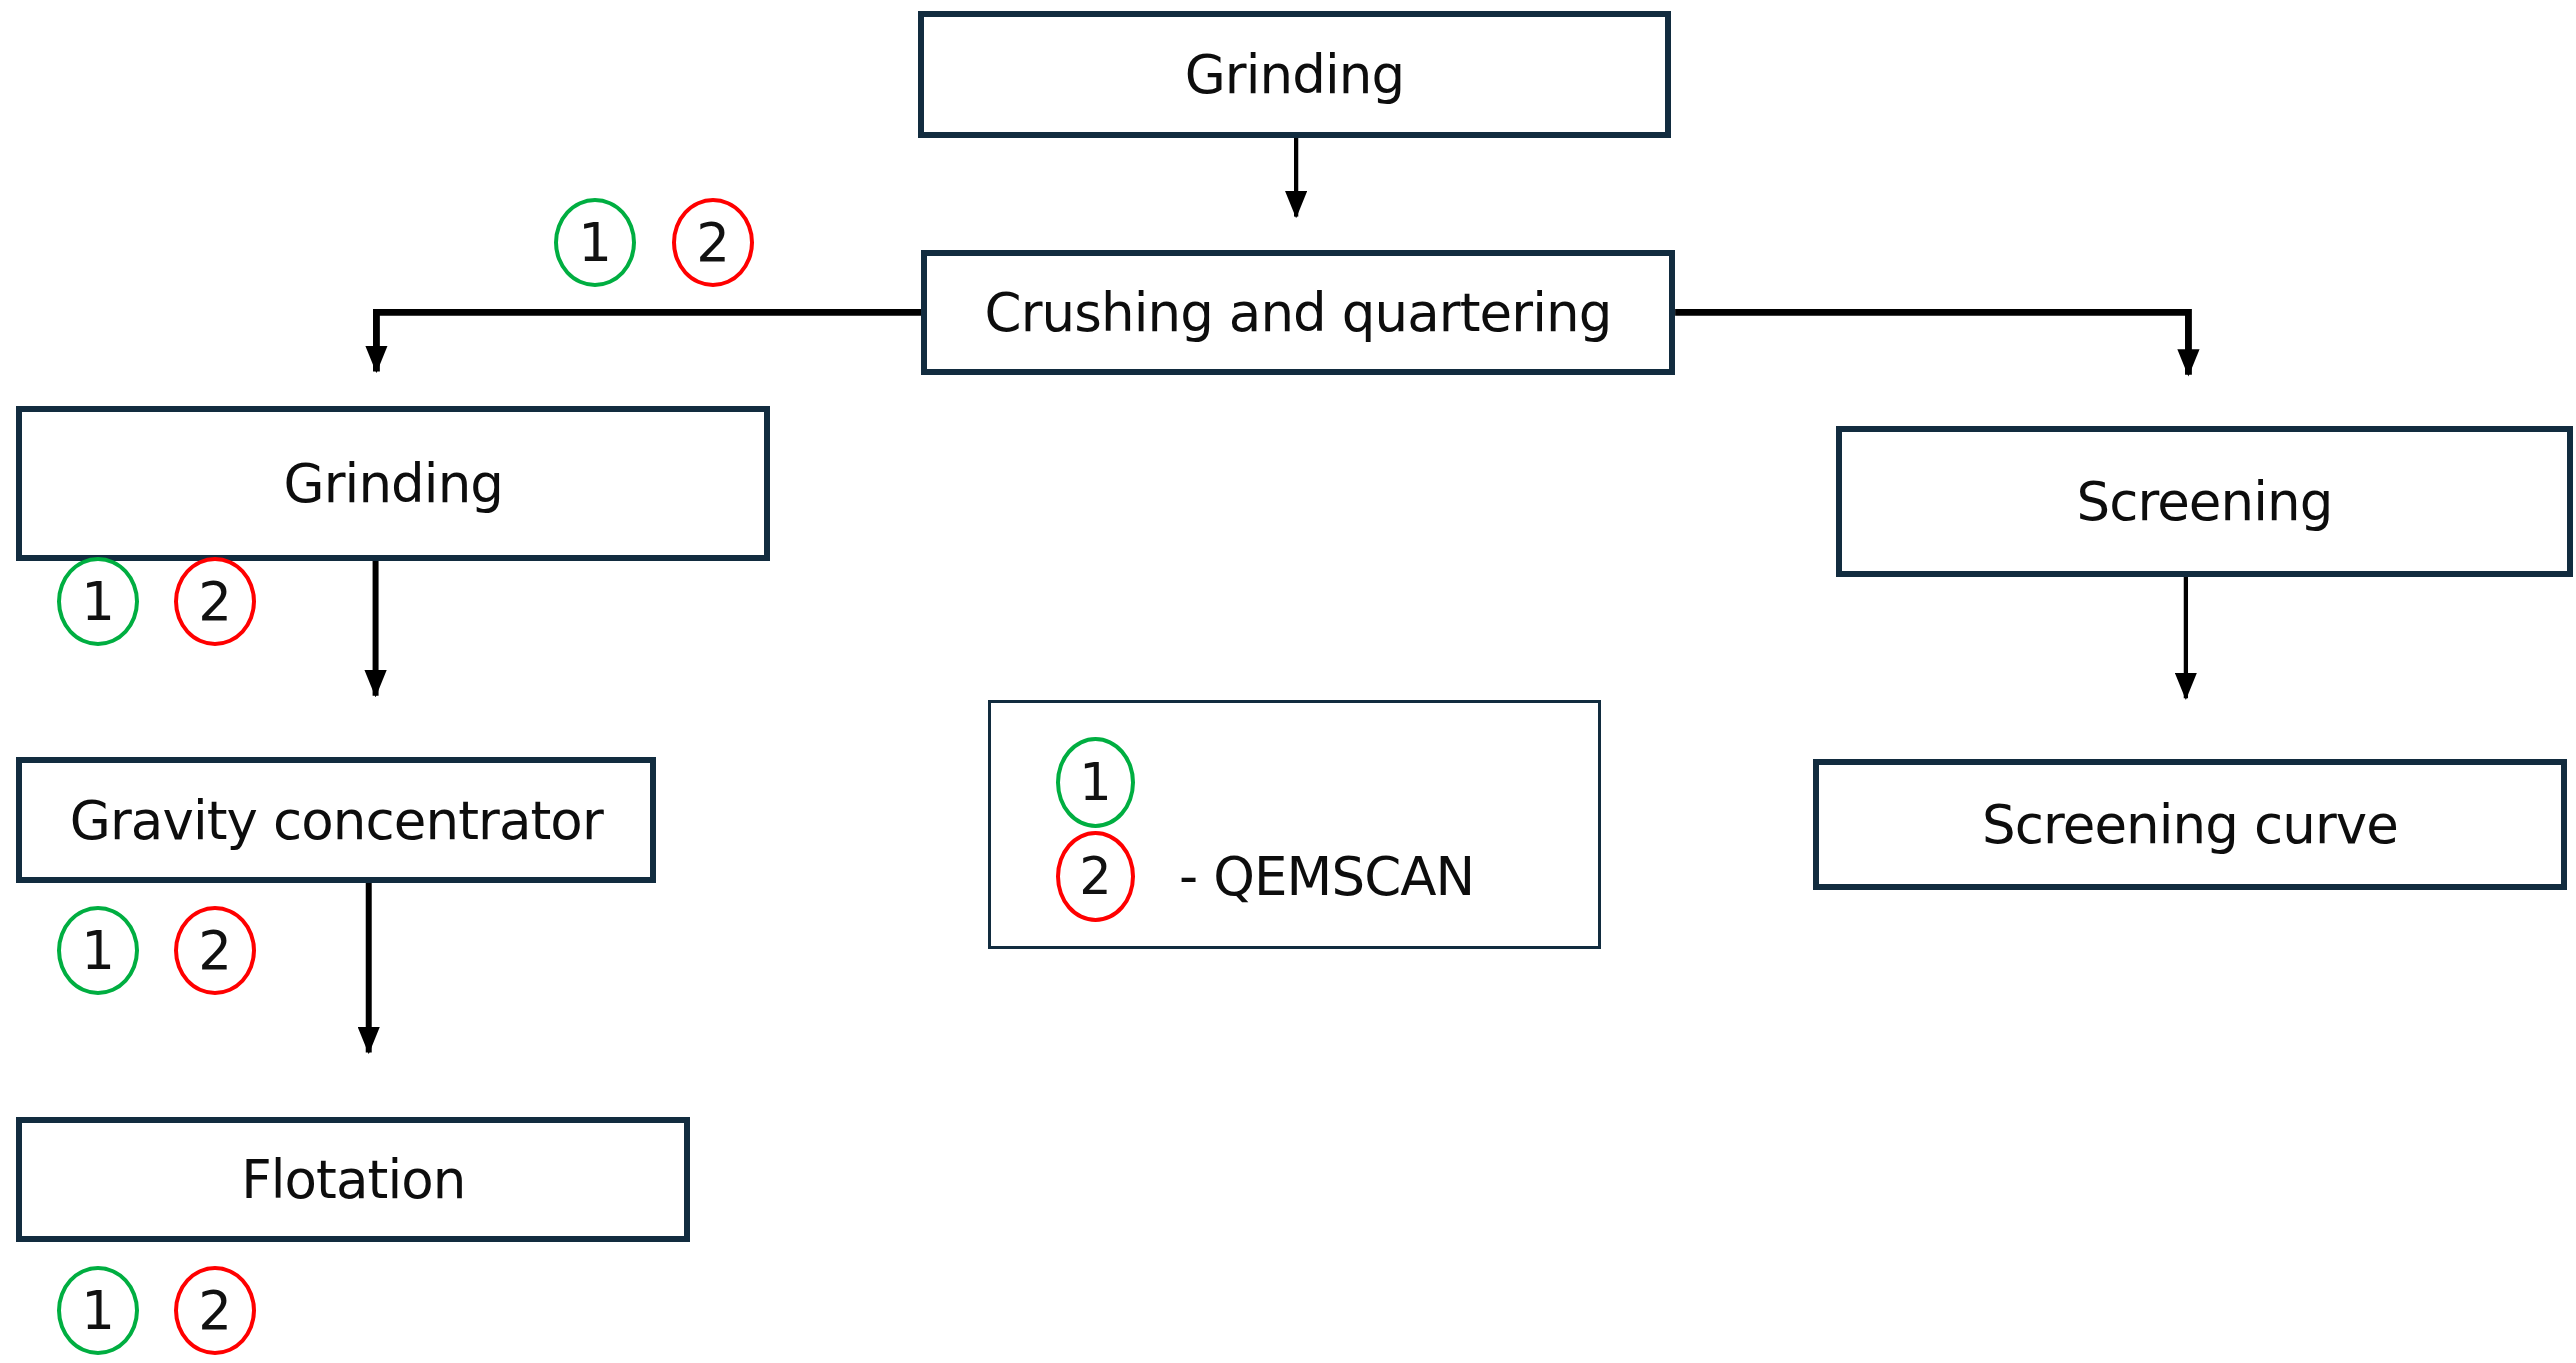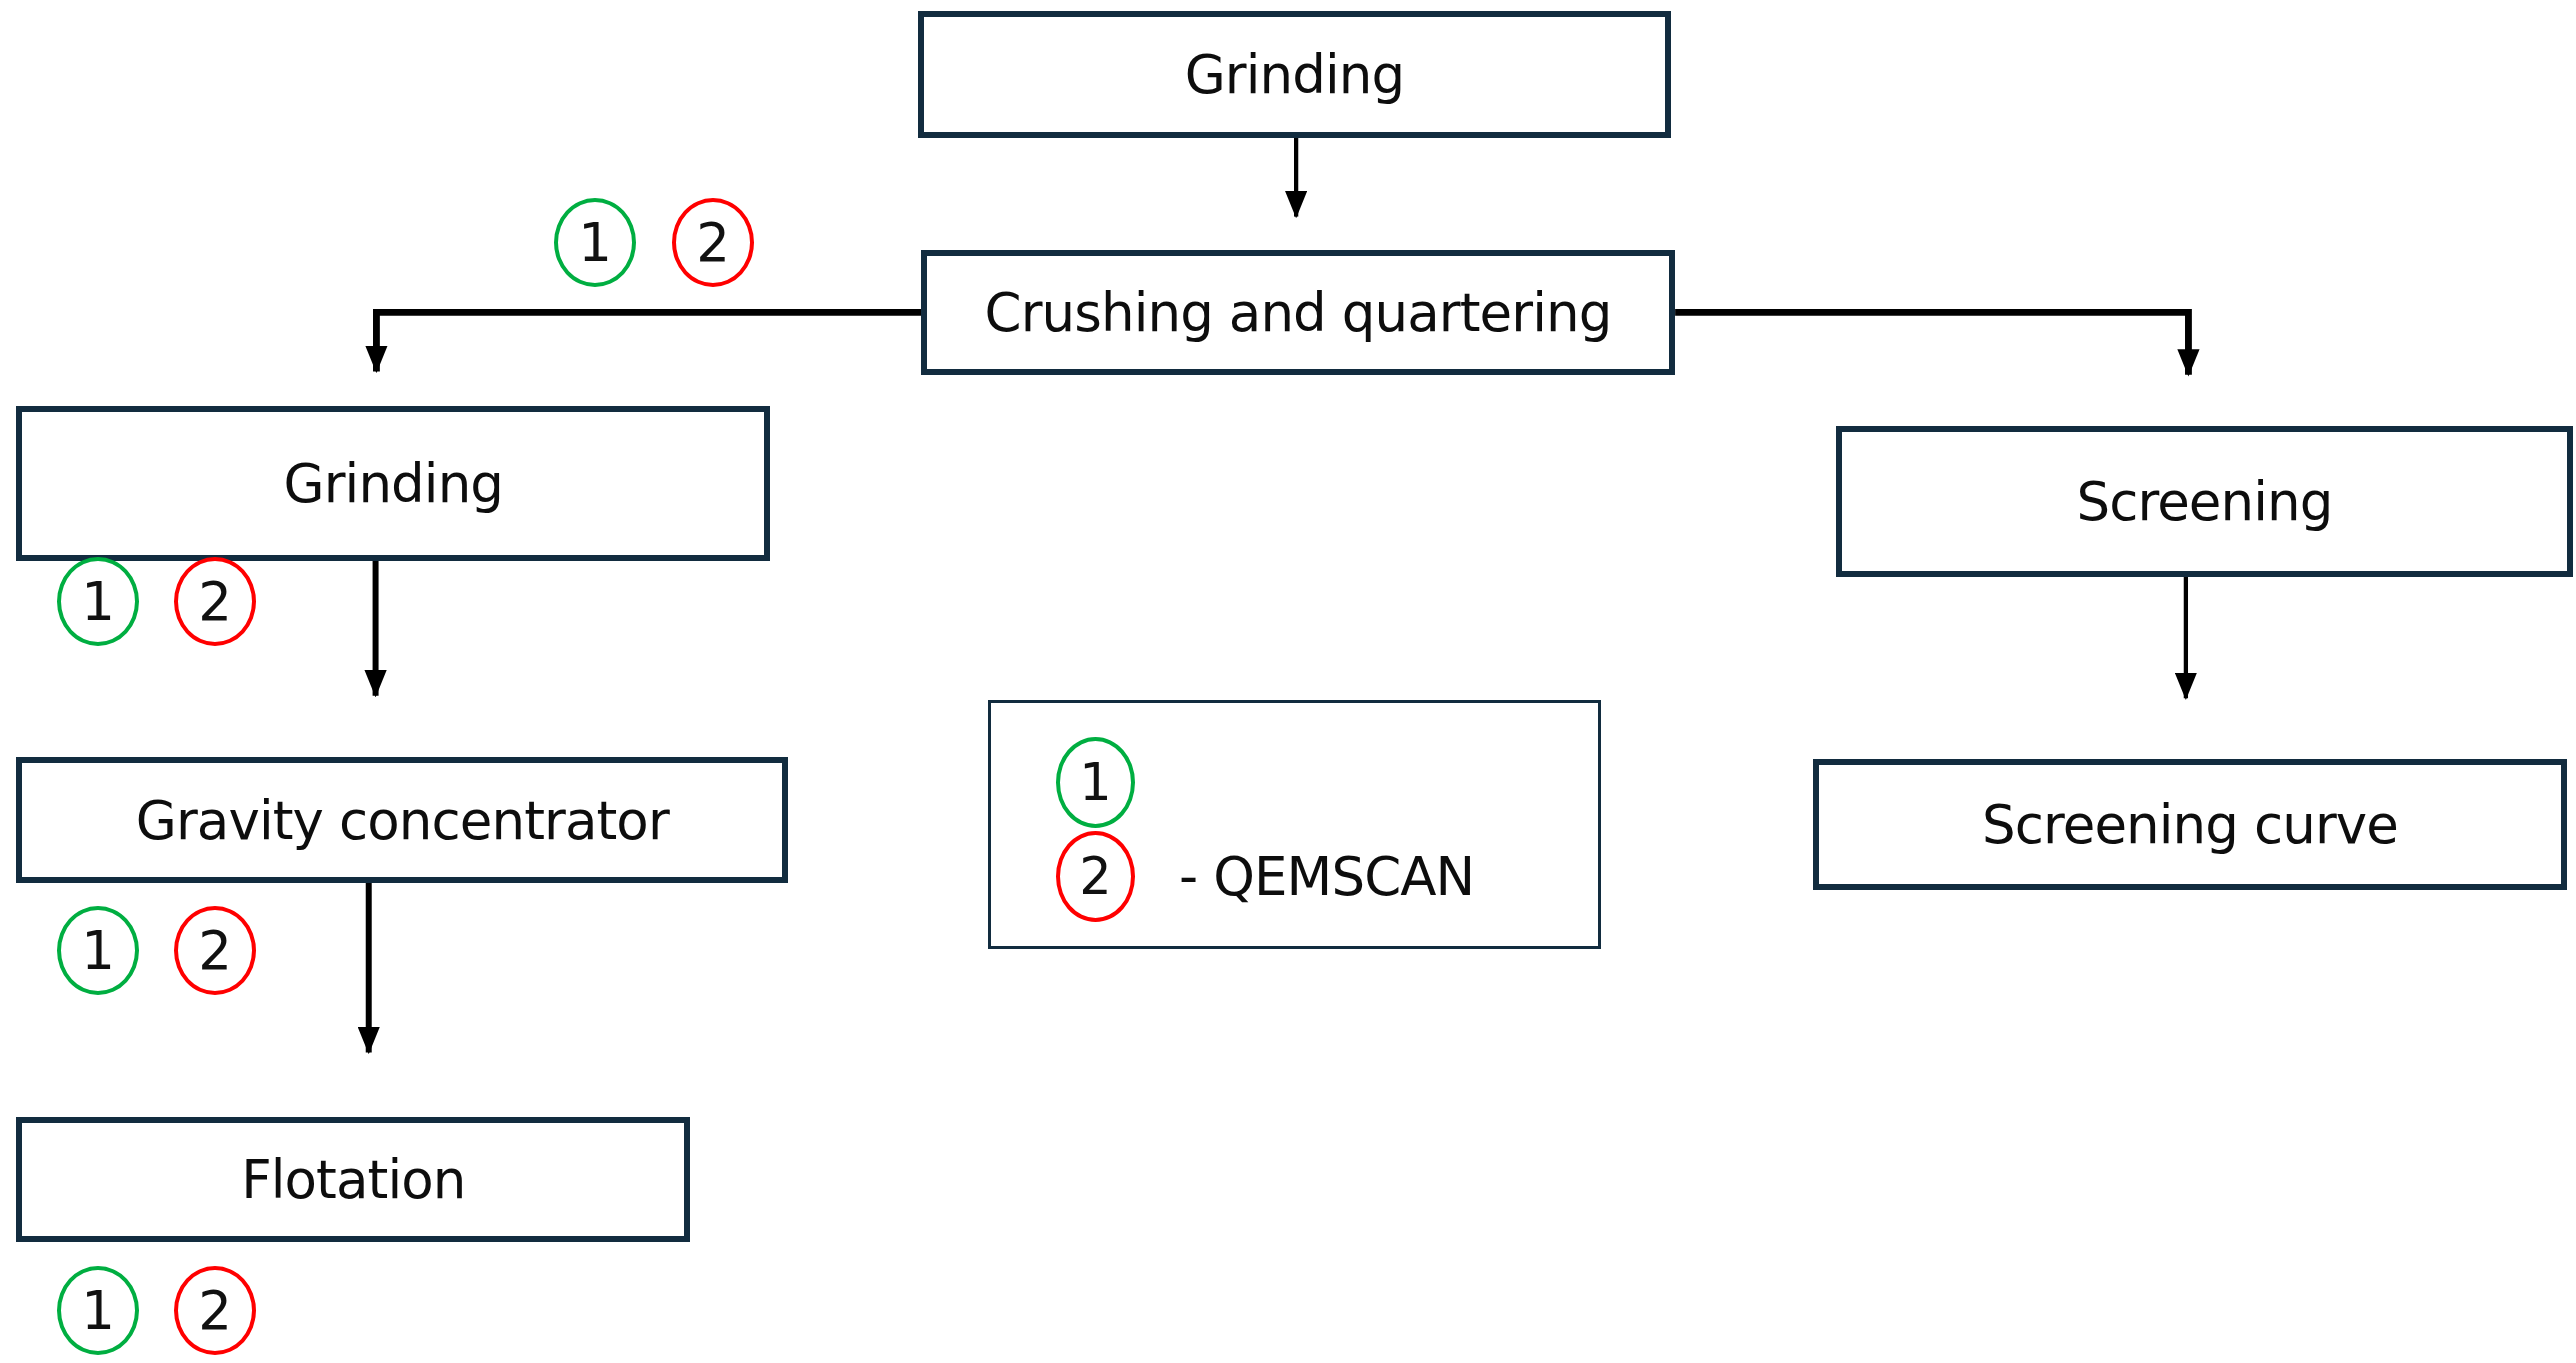--- a/index.html
+++ b/index.html
@@ -105,21 +105,21 @@
   </div>
 
   <div class="node" style="left:921px; top:250px; width:754px; height:125px;">
     <span>Crushing and quartering</span>
   </div>
 
   <div class="node" style="left:16.3px; top:406px; width:754px; height:155px;">
     <span>Grinding</span>
   </div>
 
-  <div class="node" style="left:16.3px; top:757px; width:772px; height:126px;">
+  <div class="node" style="left:16.3px; top:757px; width:640px; height:126px;">
     <span>Gravity concentrator</span>
   </div>
 
   <div class="node" style="left:16.3px; top:1117px; width:674px; height:125px;">
     <span>Flotation</span>
   </div>
 
   <div class="node" style="left:1836px; top:426px; width:737px; height:151px;">
     <span>Screening</span>
   </div>

